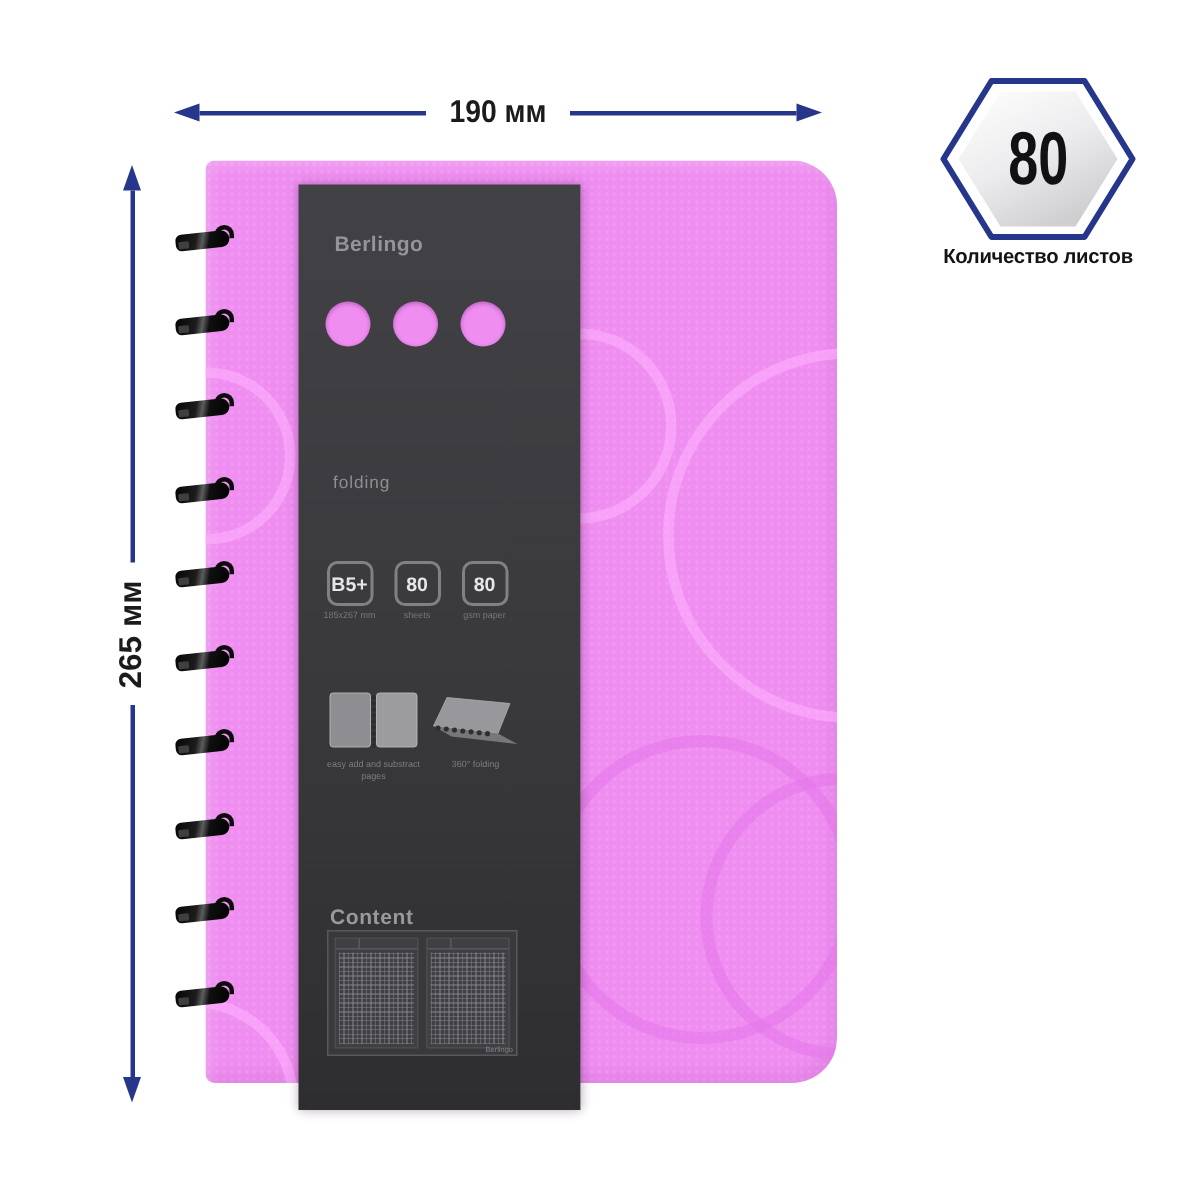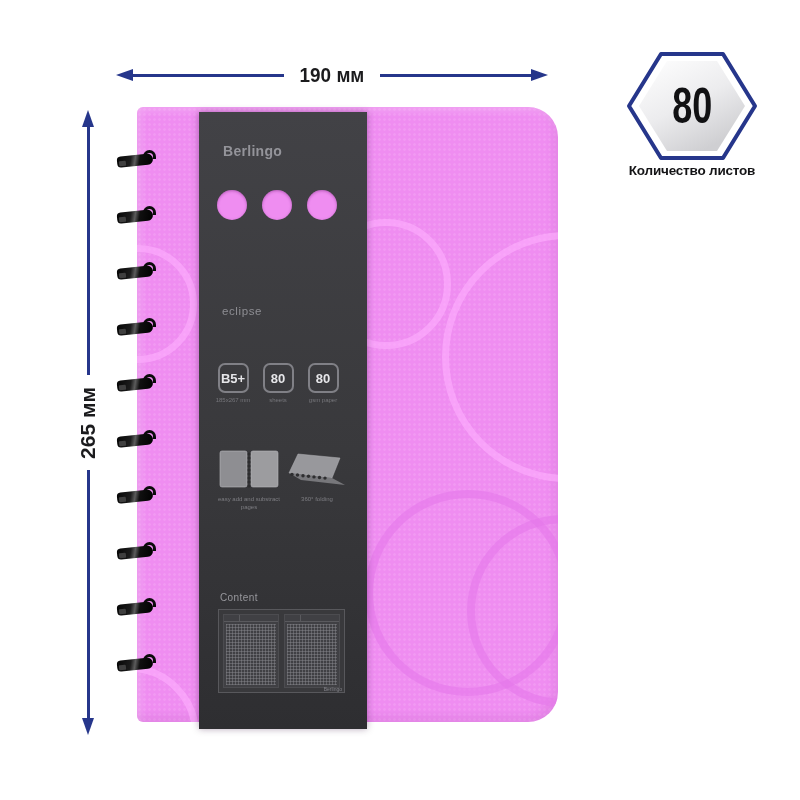--- a/index.html
+++ b/index.html
@@ -28,39 +28,39 @@
   .notebook{position:absolute;left:137px;top:107px;width:421px;height:615px;}
   .cover{position:absolute;left:0;top:0;width:421px;height:615px;border-radius:6px 30px 30px 6px;
     background-color:#ef8df1;
     background-image:radial-gradient(rgba(255,255,255,0.10) 1px, transparent 1.6px);
     background-size:5px 5px;
     box-shadow:inset -3px -5px 10px rgba(130,30,140,0.12), inset 3px 3px 8px rgba(255,255,255,0.25);
     overflow:hidden;}
   .deco{position:absolute;border-radius:50%;}
   .deco.light{border:7px solid rgba(255,178,255,0.55);}
   .deco.dark{border:8px solid rgba(228,118,233,0.55);}
-  .sleeve{position:absolute;left:62px;top:5px;width:168px;height:617px;
+  .sleeve{position:absolute;left:62px;top:16px;width:188px;height:617px;
     background:linear-gradient(180deg,#424246 0%, #39393c 55%, #2e2e31 100%);
     box-shadow:0 0 7px rgba(50,0,55,0.35);}
   .brand{position:absolute;left:24px;top:31px;font-size:14px;font-weight:bold;color:#94949a;letter-spacing:0.3px;}
   .hole{position:absolute;top:78px;width:30px;height:30px;border-radius:50%;background:#ef8df1;
     box-shadow:inset 0 1px 3px rgba(110,30,115,0.45);}
   .hole1{left:18px;} .hole2{left:63px;} .hole3{left:108px;}
   .title{position:absolute;left:22px;top:137px;font-size:21px;line-height:26px;color:#a3a3a8;letter-spacing:0.3px;}
   .series{position:absolute;left:23px;top:193px;font-size:11.5px;color:#8e8e93;letter-spacing:0.6px;}
   .specs{position:absolute;left:17px;top:251px;width:124px;display:flex;justify-content:space-between;}
   .spec{width:34px;display:flex;flex-direction:column;align-items:center;}
   .spec-box{width:27px;height:26px;border:2px solid #808086;border-radius:7px;display:flex;align-items:center;justify-content:center;
     font-size:13px;font-weight:bold;color:#e6e6e9;}
   .spec-caption{margin-top:4px;font-size:6px;color:#76767b;white-space:nowrap;}
   .features{position:absolute;left:13px;top:336px;width:134px;display:flex;justify-content:space-between;}
   .feature{display:flex;flex-direction:column;align-items:center;}
   .feature1{width:74px;} .feature2{width:58px;}
   .feature-caption{margin-top:5px;font-size:6px;line-height:8px;color:#7d7d82;text-align:center;}
-  .content-label{position:absolute;left:21px;top:480px;font-size:10px;color:#98989d;letter-spacing:0.4px;}
+  .content-label{position:absolute;left:21px;top:480px;font-size:14px;color:#98989d;letter-spacing:0.4px;font-weight:bold;}
   .content-box{position:absolute;left:19px;top:497px;width:127px;height:84px;border:1px solid #58585c;
     background:#39393c;box-sizing:border-box;padding:4px;display:flex;gap:5px;}
   .page{flex:1;background:#404044;position:relative;border:1px solid #4c4c50;}
   .page-header{height:6px;border-bottom:1px solid #5a5a5e;display:flex;}
   .page-header .cellA{width:28%;border-right:1px solid #5a5a5e;}
   .page-grid{position:absolute;left:2px;right:2px;top:9px;bottom:2px;
     background-image:
       repeating-linear-gradient(0deg, rgba(140,140,146,0.45) 0px, rgba(140,140,146,0.45) 0.7px, transparent 0.7px, transparent 3px),
       repeating-linear-gradient(90deg, rgba(140,140,146,0.45) 0px, rgba(140,140,146,0.45) 0.7px, transparent 0.7px, transparent 3px);}
   .content-brand{position:absolute;right:2px;bottom:0px;font-size:5px;color:#83838a;}
@@ -120,21 +120,21 @@
     <div class="deco light" style="left:-76px;top:558px;width:124px;height:124px;"></div>
   </div>
 
   <div class="sleeve">
     <div class="brand">Berlingo</div>
 
     <div class="hole hole1"></div>
     <div class="hole hole2"></div>
     <div class="hole hole3"></div>
 
-    <div class="series">eclipse</div>
+    <div class="series">folding</div>
 
     <div class="specs">
       <div class="spec">
         <div class="spec-box">B5+</div>
         <div class="spec-caption">185x267 mm</div>
       </div>
       <div class="spec">
         <div class="spec-box">80</div>
         <div class="spec-caption">sheets</div>
       </div>

